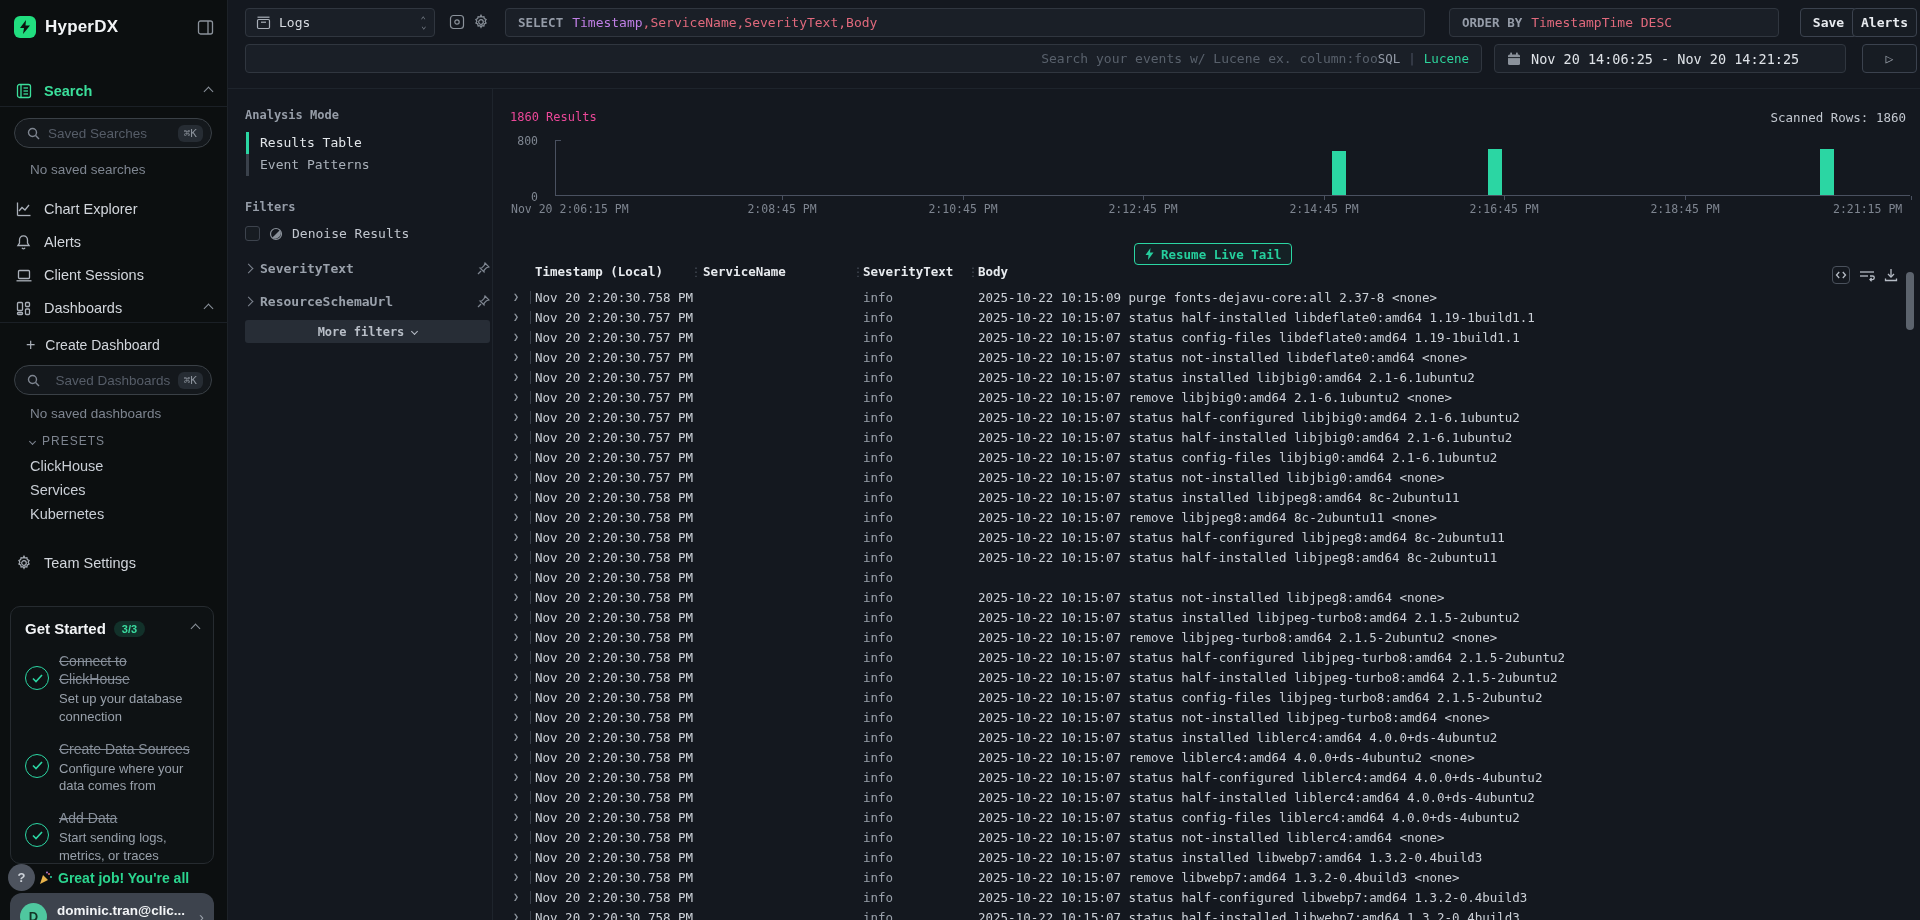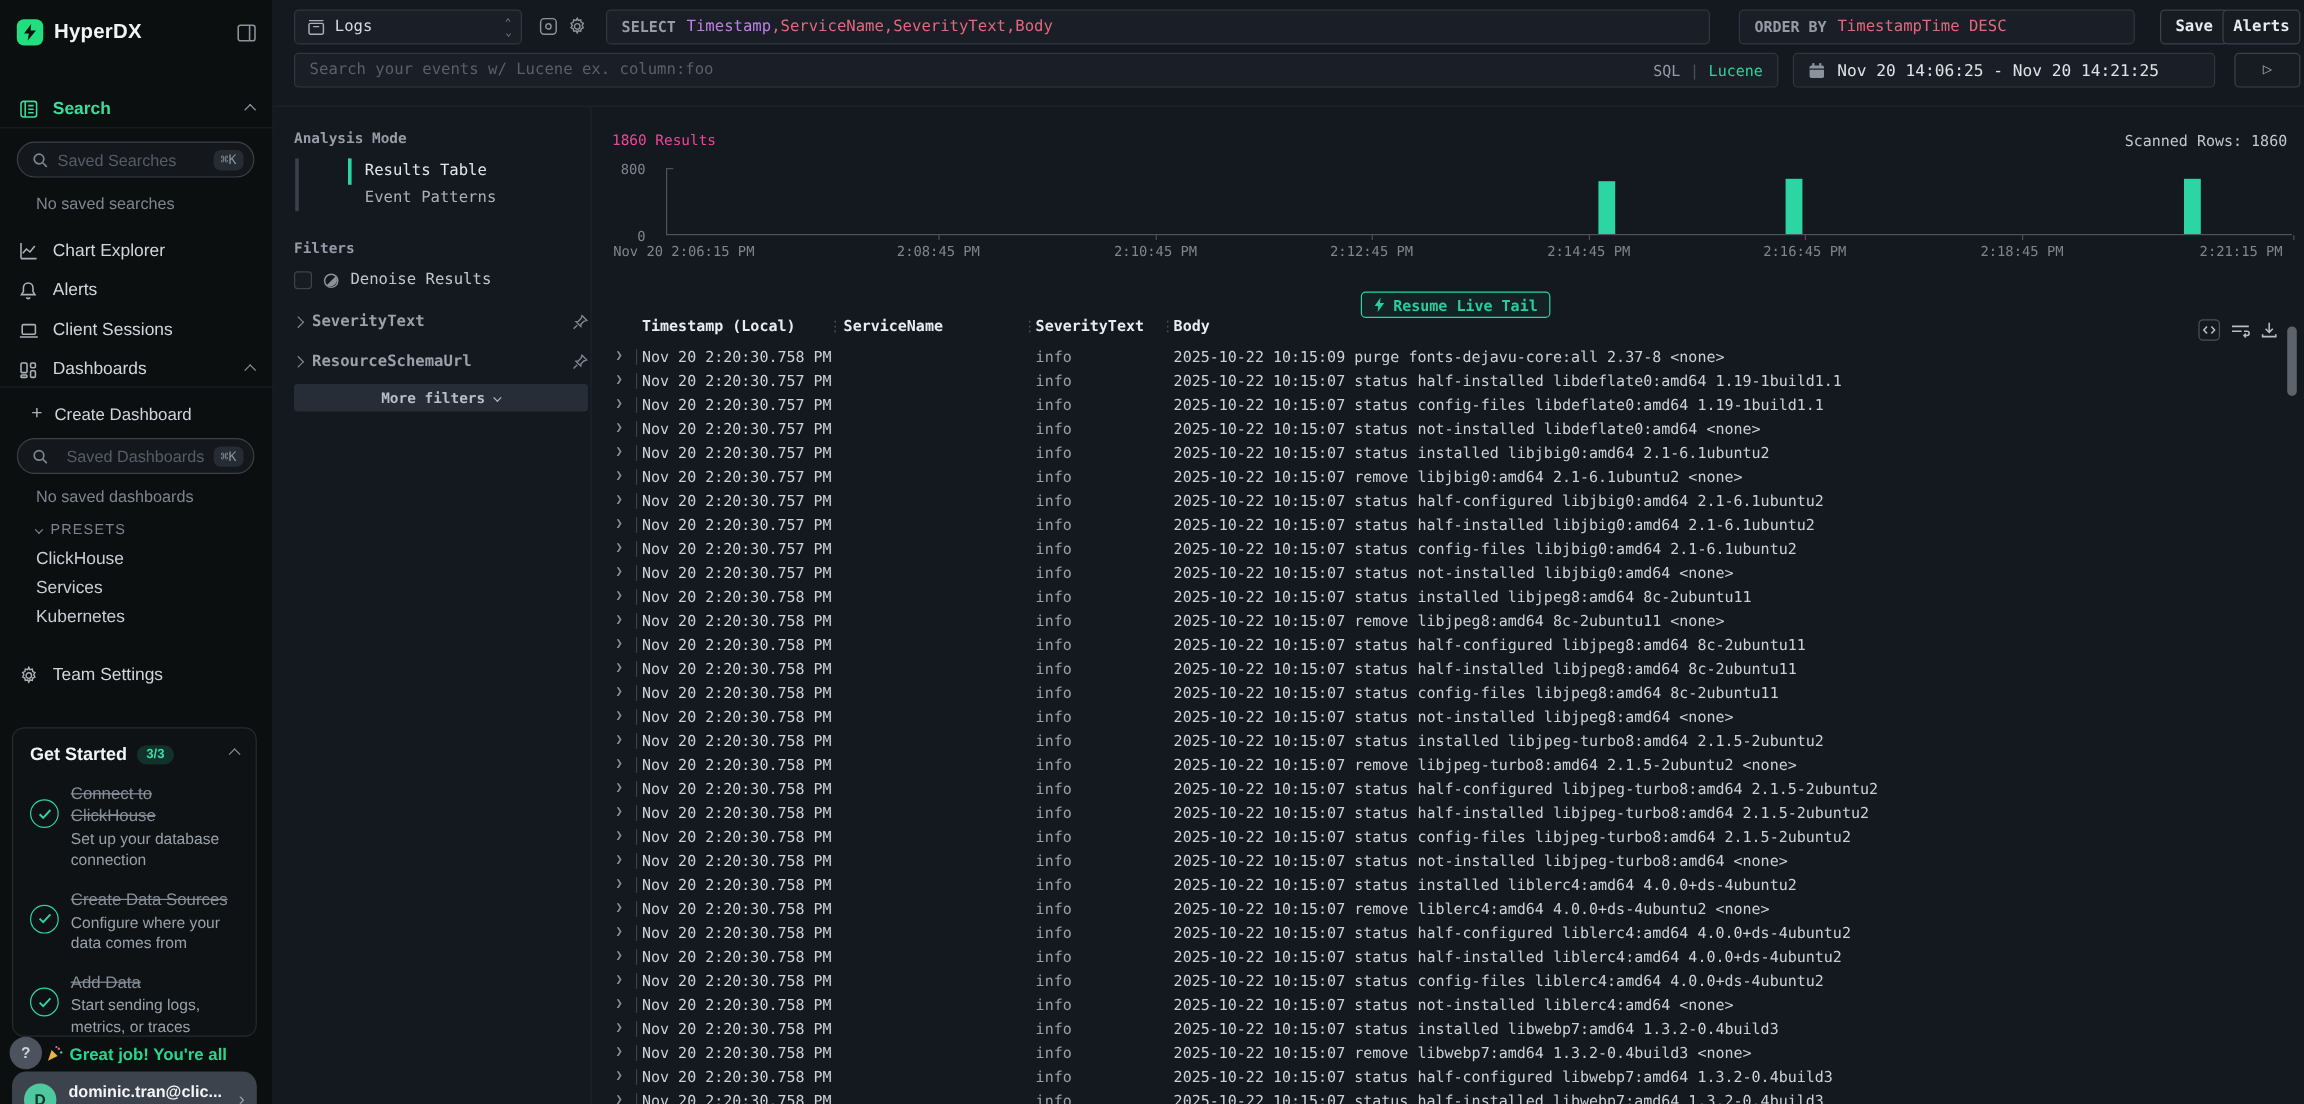--- a/index.html
+++ b/index.html
@@ -37,21 +37,21 @@
   .help-circle { position:absolute; left:8px; top:864px; width:27px; height:27px; border-radius:50%; background:#4d535e; color:#cdd2d9; font-weight:bold; font-size:13px; display:flex; align-items:center; justify-content:center; z-index:3; }
   .congrats { position:absolute; left:38px; top:870px; width:178px; color:#2bd58f; font-weight:bold; font-size:14px; white-space:nowrap; overflow:hidden; display:flex; gap:5px; align-items:flex-end; }
   .user-chip { position:absolute; left:10px; top:893px; width:204px; height:46px; background:#3d434d; border-radius:12px; display:flex; align-items:center; padding:0 10px; z-index:4; }
   .avatar { width:27px; height:27px; border-radius:50%; background:#4fc79f; color:#123527; font-weight:bold; font-size:13px; display:flex; align-items:center; justify-content:center; }
   .user-texts { margin-left:10px; flex:1; overflow:hidden; }
   .user-name { color:#f2f4f6; font-weight:bold; font-size:13.5px; white-space:nowrap; }
   .user-sub { color:#c6ccd4; font-size:11px; white-space:nowrap; }
   .user-chevron { color:#9aa1ab; font-size:15px; }
 
   
-  .tb-box { position:absolute; height:29px; background:#1a1f27; border:1px solid #30363f; border-radius:4px; display:flex; align-items:center; }
+  .tb-box { position:absolute; height:29px; background:#1a1f27; border:1px solid #30363f; border-radius:4px; display:flex; align-items:center;text-align:right; }
   .source-select { left:245px; top:8px; width:190px; padding:0 8px 0 10px; gap:8px; cursor:pointer; }
   .source-select .slabel { color:#d6dae0; font-size:13px; }
   .updown { margin-left:auto; color:#7e8590; display:flex; flex-direction:column; line-height:5px; font-size:9px; }
   .mini-icon { position:absolute; top:14px; color:#8b929b; cursor:pointer; display:flex; }
   .select-input { left:505px; top:8px; width:920px; padding:0 12px; gap:9px; }
   .sql-label { color:#959ca8; font-weight:bold; font-size:12.5px; }
   .sel-ts { color:#c07fe6; font-size:13px; }
   .sel-rest { color:#e0697c; font-size:13px; }
   .orderby-input { left:1449px; top:8px; width:330px; padding:0 12px; gap:9px; }
   .ob-value { color:#e0697c; font-size:13px; }
@@ -65,21 +65,21 @@
   .lang-div { color:#4a5160; }
   .lang-lucene { color:#2dd49b; cursor:pointer; }
   .date-box { left:1494px; top:44px; width:352px; padding:0 12px; gap:10px; cursor:pointer; }
   .date-text { color:#dfe3e8; font-size:13.5px; white-space:nowrap; }
   .play-btn { left:1862px; top:44px; width:55px; height:29px; color:#9aa1ab; font-size:13px; }
   .topbar-divider { position:absolute; left:228px; top:88px; width:1692px; border-top:1px solid #1e242c; }
 
   
   .panel-divider { position:absolute; left:492px; top:88px; height:832px; border-left:1px solid #1e242c; }
   .plabel { position:absolute; color:#969da8; font-weight:bold; font-size:12px; }
-  .mode-wrap { position:absolute; left:246px; top:132px; width:240px; border-left:3px solid #3a414b;padding-left:44px; }
+  .mode-wrap { position:absolute; left:246px; top:132px; width:240px; border-left:3px solid #3a414b; }
   .mode-item { height:22px; line-height:22px; padding-left:11px; font-size:13px; color:#aab1ba; cursor:pointer; position:relative; }
   .mode-item.active { color:#e2e6ea; }
   .mode-item.active::before { content:""; position:absolute; left:-3px; top:0; width:3px; height:22px; background:#2bd6a3; }
   .denoise-row { position:absolute; left:245px; top:226px; display:flex; align-items:center; gap:9px; cursor:pointer; }
   .checkbox { width:15px; height:15px; border:1px solid #3d434d; border-radius:3px; background:#171c22; }
   .denoise-label { color:#c2c7cf; font-size:13px; }
   .filter-group { position:absolute; left:245px; width:245px; height:20px; display:flex; align-items:center; gap:8px; cursor:pointer; }
   .fg-chevron { color:#7e8590; font-size:11px; }
   .fg-label { color:#9aa1ab; font-weight:bold; font-size:13px; }
   .fg-pin { margin-left:auto; color:#7e8590; display:flex; }
@@ -583,21 +583,20 @@
         <span class="rbar"></span>
         <span class="rts">Nov 20 2:20:30.758 PM</span>
         <span class="rsev">info</span>
         <span class="rbody">2025-10-22 10:15:07 status half-installed libjpeg8:amd64 8c-2ubuntu11</span>
       </div>
       <div class="lrow">
         <span class="rchev">❯</span>
         <span class="rbar"></span>
         <span class="rts">Nov 20 2:20:30.758 PM</span>
         <span class="rsev">info</span>
-        <span class="rbody">2025-10-22 10:15:07 status config-files libjpeg8:amd64 8c-2ubuntu11</span>
       </div>
       <div class="lrow">
         <span class="rchev">❯</span>
         <span class="rbar"></span>
         <span class="rts">Nov 20 2:20:30.758 PM</span>
         <span class="rsev">info</span>
         <span class="rbody">2025-10-22 10:15:07 status not-installed libjpeg8:amd64 &lt;none&gt;</span>
       </div>
       <div class="lrow">
         <span class="rchev">❯</span>

